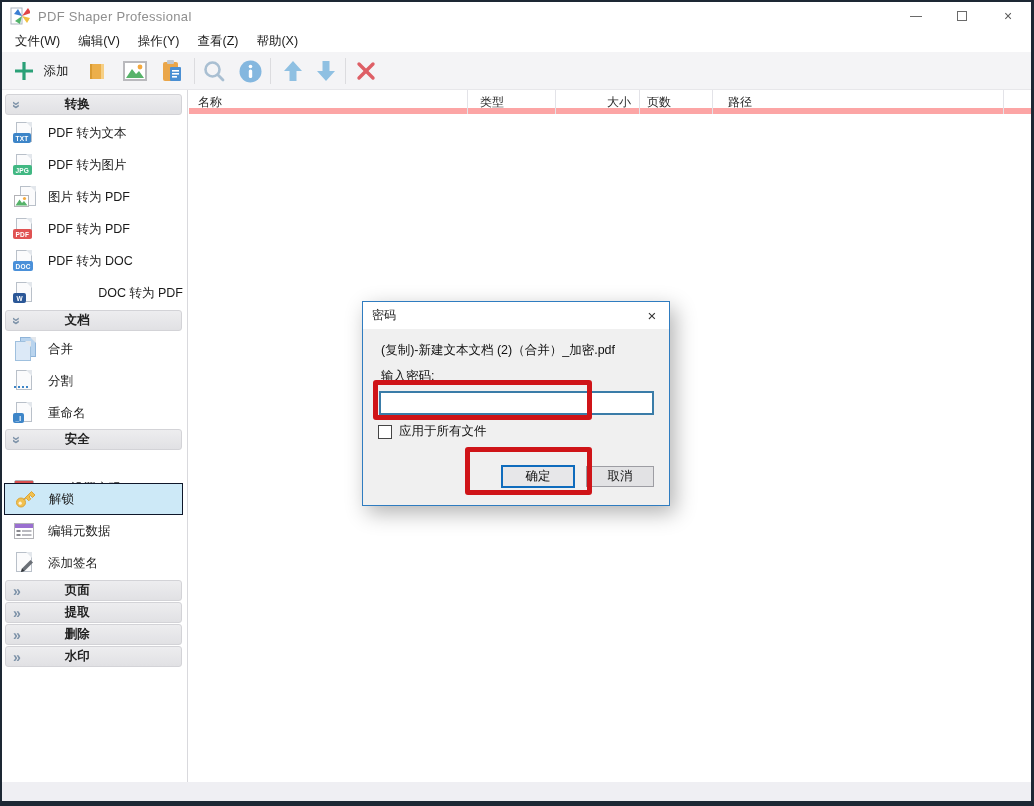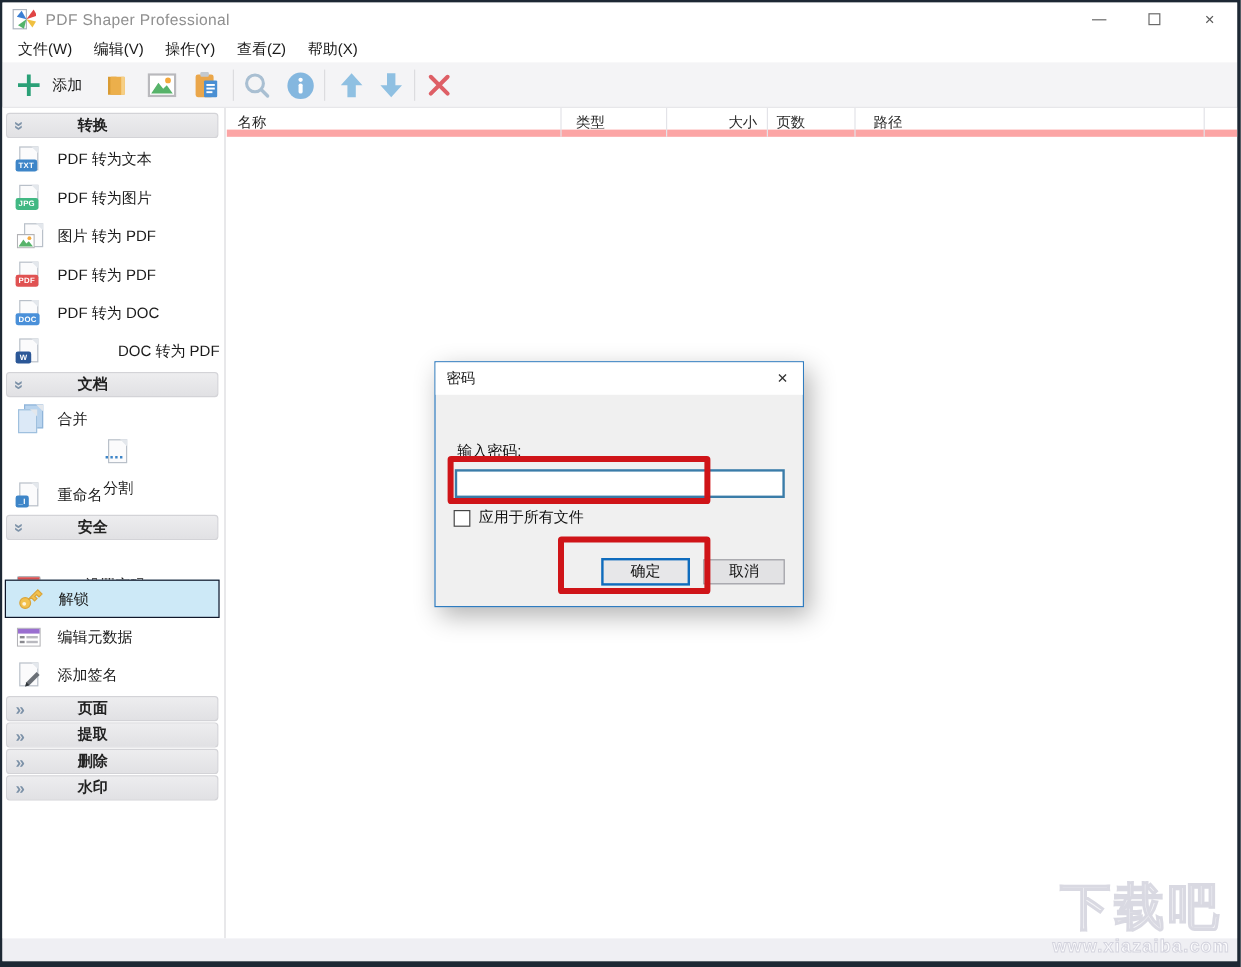--- a/index.html
+++ b/index.html
@@ -245,21 +245,21 @@
         <span class="label">文档</span>
       </div>
 
       <div class="side-item" style="top:243px;">
         <span class="icon">
           <span class="page" style="left:6px;top:0;background:#b9d4ee;border-color:#8fb4d9;"></span>
           <span class="page" style="left:1px;top:4px;background:#dce9f7;border-color:#9fc0de;"></span>
         </span>
         <span class="label">合并</span>
       </div>
-      <div class="side-item" style="top:275px;flex-direction:column;">
+      <div class="side-item" style="top:275px;">
         <span class="icon">
           <span class="page"></span>
           <span style="position:absolute;left:0;bottom:5px;width:14px;border-bottom:2px dotted #3d85c8;"></span>
         </span>
         <span class="label">分割</span>
       </div>
       <div class="side-item" style="top:307px;">
         <span class="icon">
             <span class="page"></span>
             <span class="badge" style="background:#3d85c8;">_I</span>
@@ -349,32 +349,29 @@
         <span class="th" style="left:458px;">页数</span>
         <span class="col-sep" style="left:523px;"></span>
         <span class="th" style="left:539px;">路径</span>
         <span class="col-sep" style="left:814px;"></span>
       </div>
     </div>
   </div>
 
   <div class="statusbar"></div>
 
-  <div class="watermark">
-    <div class="wm-logo">下载吧</div>
-    <div class="wm-url">www.xiazaiba.com</div>
-  </div>
 
   <div class="dialog">
     <div class="dlg-titlebar">
       <span class="dlg-title">密码</span>
       <span class="dlg-close">
           <span>×</span>
         </span>
     </div>
+    <div class="dlg-filename">(复制)-新建文本文档 (2)（合并）_加密.pdf</div>
     <div class="dlg-label">输入密码:</div>
     <input class="dlg-input" type="text" value="" style="">
     <div class="dlg-checkrow">
       <span class="dlg-checkbox"></span>
       <span class="dlg-checklabel">应用于所有文件</span>
     </div>
     <div class="btn btn-ok">确定</div>
     <div class="btn btn-cancel">取消</div>
   </div>
 

